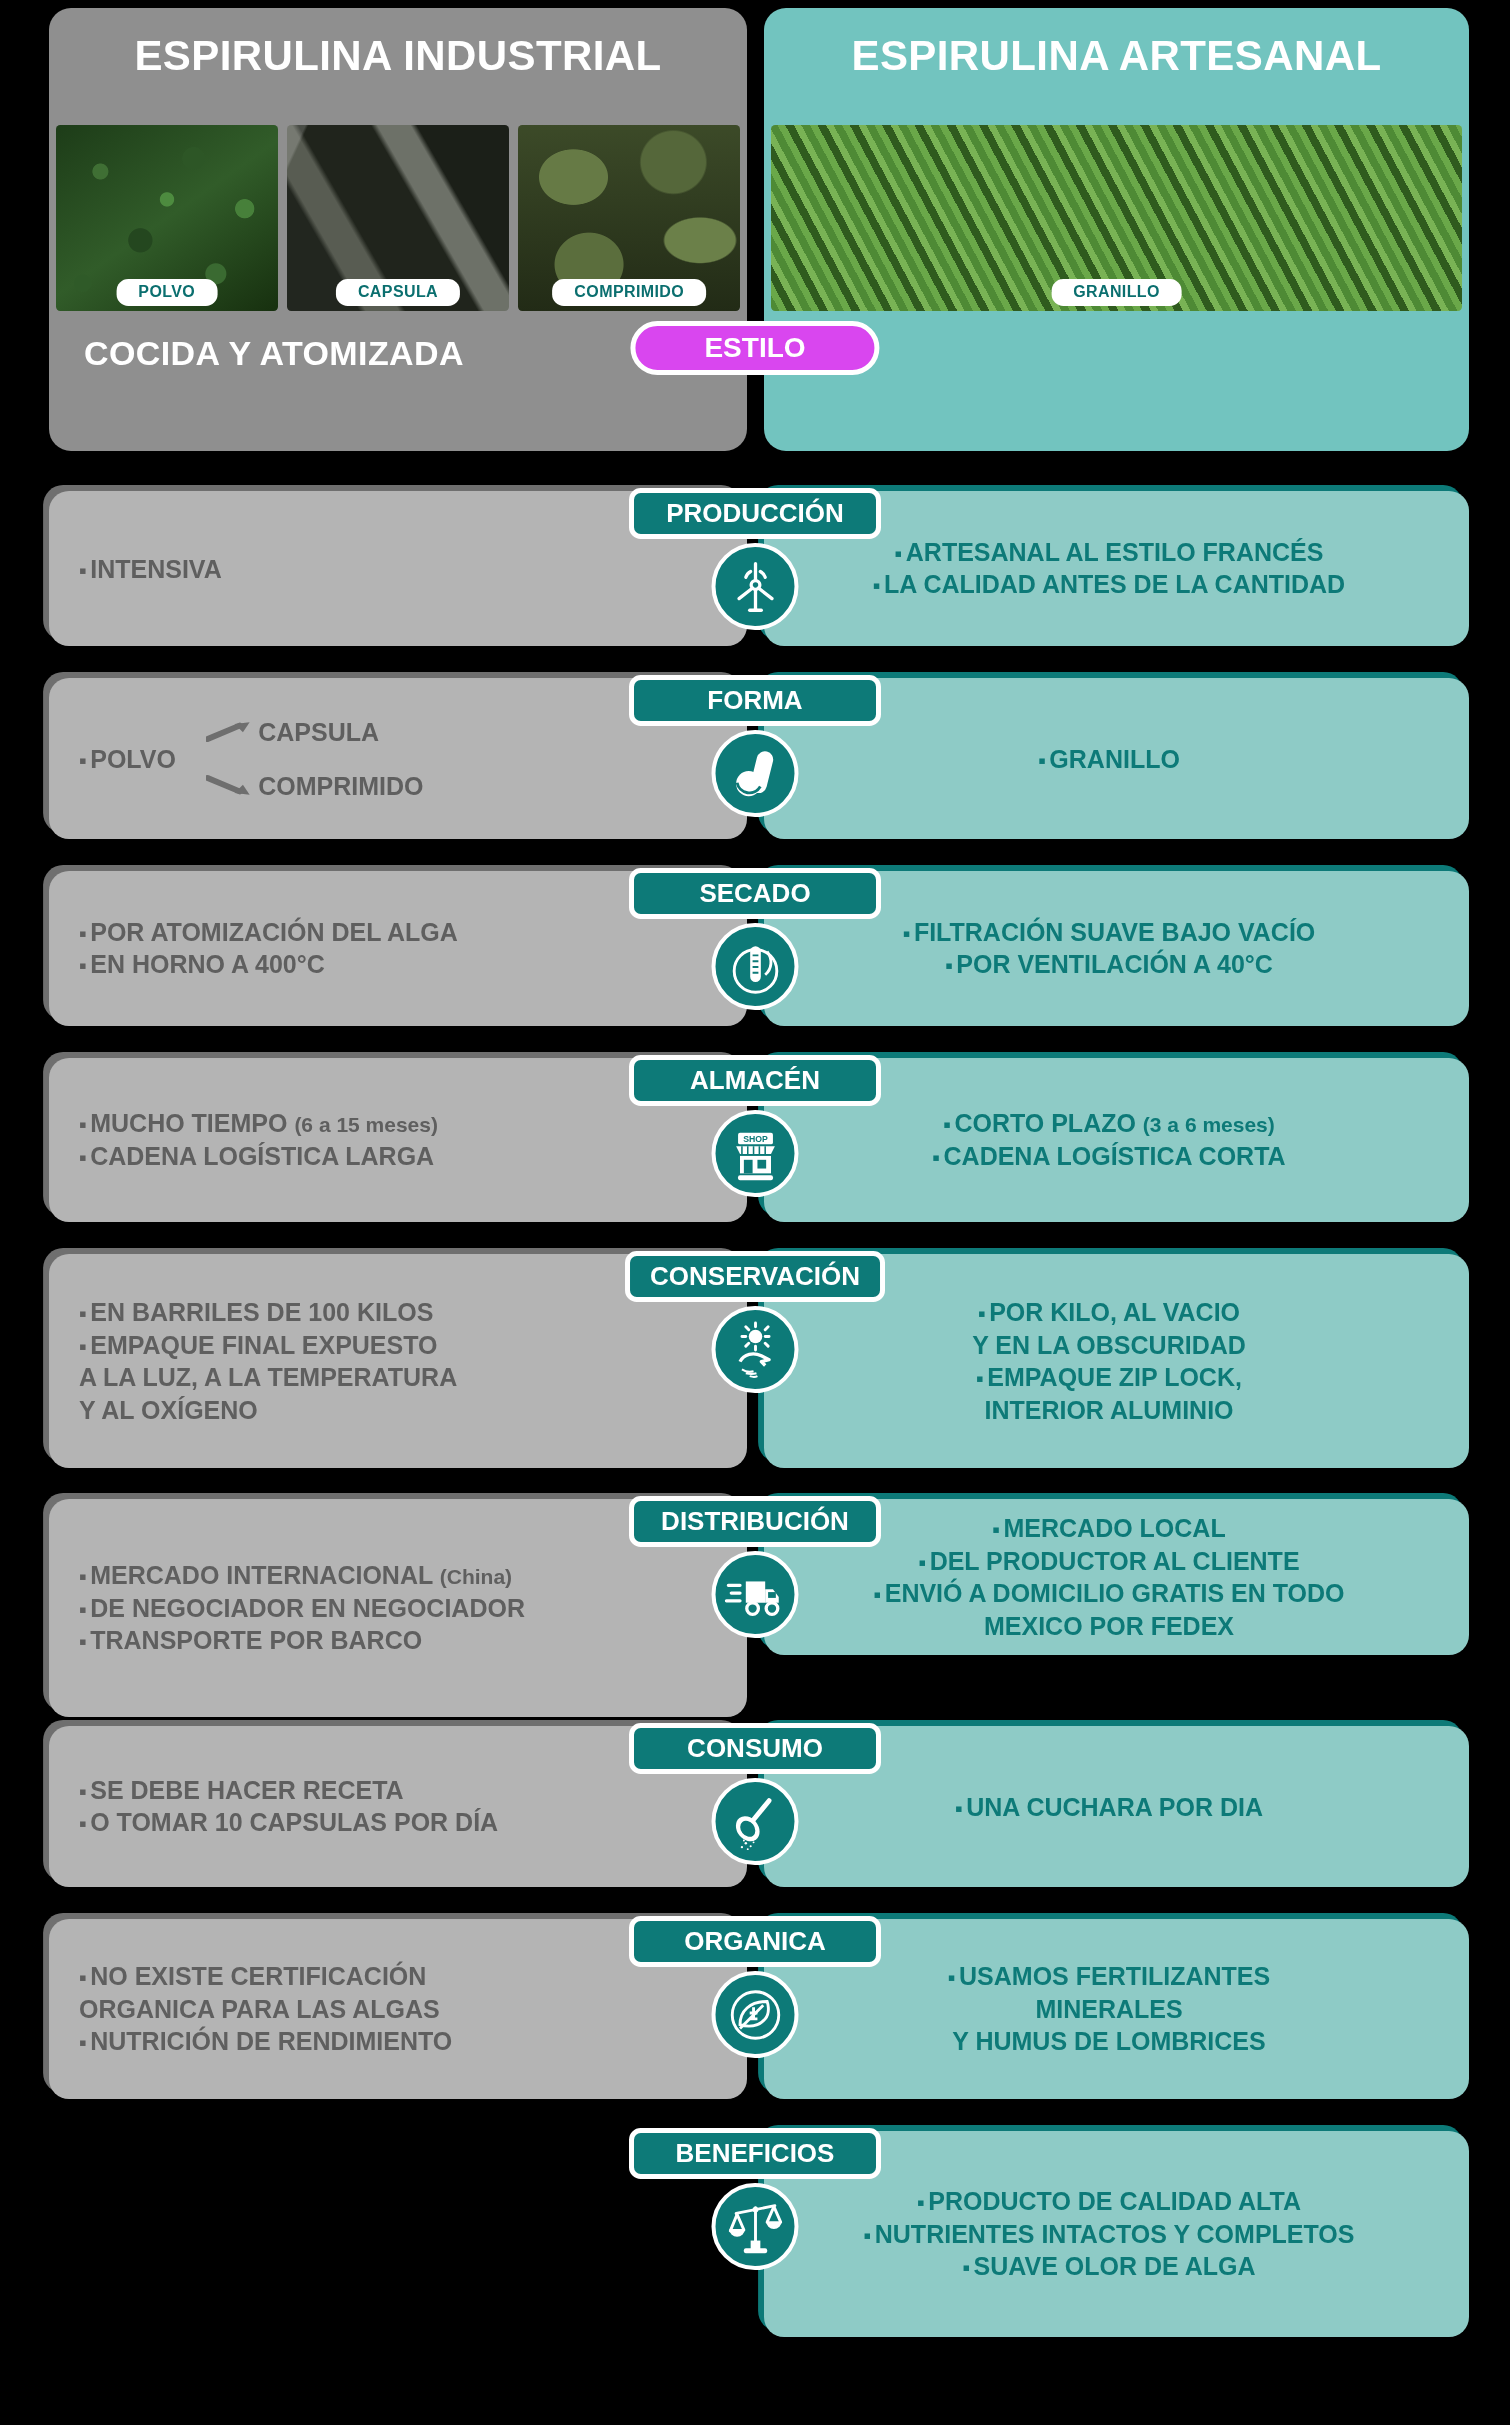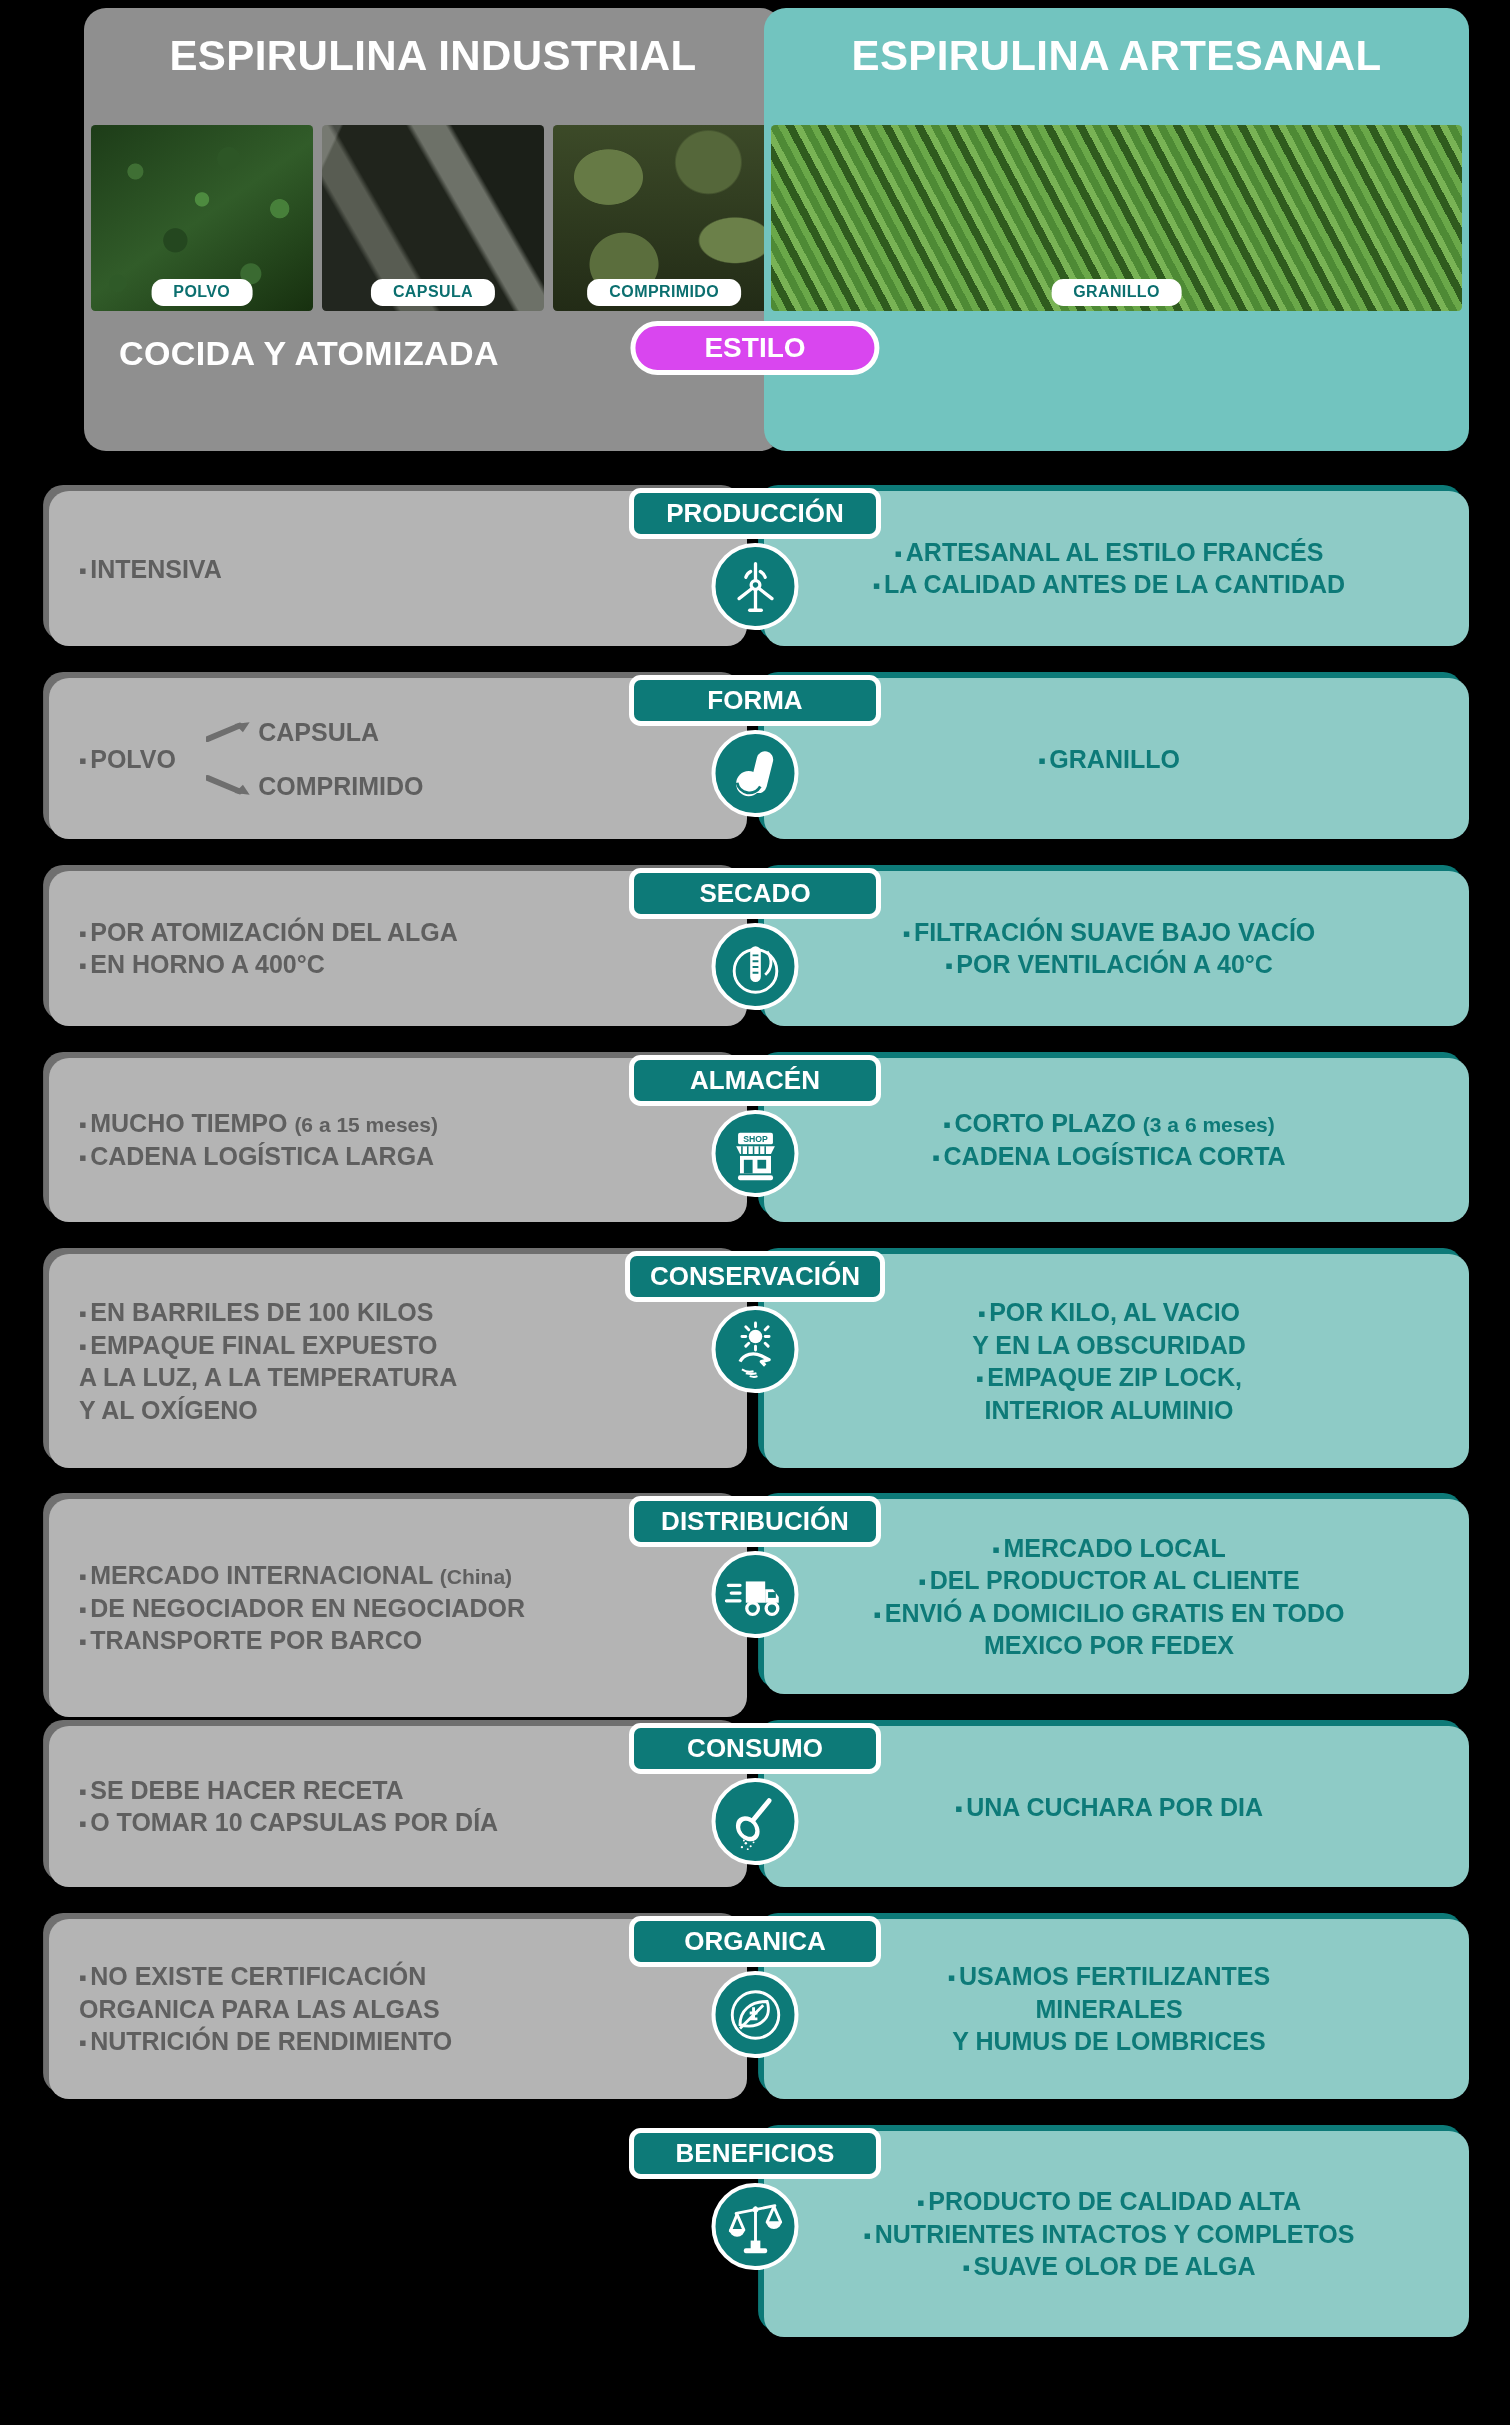--- a/index.html
+++ b/index.html
@@ -10,21 +10,21 @@
     position:relative; overflow:hidden;
   }
 
   
   .header { position:absolute; left:0; top:0; width:1510px; height:457px; }
 
   .hdr-panel {
     position:absolute; top:8.4px; height:443px;
     border-radius:22px;
   }
-  .hdr-left  { left:49px;  width:698px; background:#8f8f8f; box-shadow:3.4px 4.2px 0 rgba(0,0,0,.30);margin-left:35px; }
+  .hdr-left  { left:49px;  width:698px; background:#8f8f8f; box-shadow:3.4px 4.2px 0 rgba(0,0,0,.30); }
   .hdr-right { left:764px; width:705px; background:#72c4bf; box-shadow:3.4px 4.2px 0 rgba(0,0,0,.30); }
 
   .hdr-title {
     position:absolute; top:23.5px; width:100%; text-align:center;
     color:#fff; font-weight:bold; font-size:42px; letter-spacing:0.4px;
   }
 
   
   .thumbs { position:absolute; top:117px; left:0; width:100%; height:186px; display:flex; gap:9.2px; padding:0 6.7px; }
   .thumb { flex:1; position:relative; border-radius:4.2px; overflow:hidden; }
@@ -319,21 +319,21 @@
       </div>
     </div>
     <div class="row" style="top: 1499px; height: 208px;">
       <div class="pane pane-l" style="height: 218px;">
         <div class="txt-l">
           <div class="bul">MERCADO INTERNACIONAL <span class="small">(China)</span></div>
           <div class="bul">DE NEGOCIADOR EN NEGOCIADOR</div>
           <div class="bul">TRANSPORTE POR BARCO</div>
         </div>
       </div>
-      <div class="pane pane-r" style="height: 195px;">
+      <div class="pane pane-r" style="height: 156px;">
         <div class="txt-r">
           <div class="bul">MERCADO LOCAL</div>
           <div class="bul">DEL PRODUCTOR AL CLIENTE</div>
           <div class="bul">ENVIÓ A DOMICILIO GRATIS EN TODO</div>
           <div class="nob">MEXICO POR FEDEX</div>
         </div>
       </div>
       <div class="tab-badge">DISTRIBUCIÓN</div>
       <div class="icon-circle">
         <svg viewBox="0 0 64 64" fill="none">

